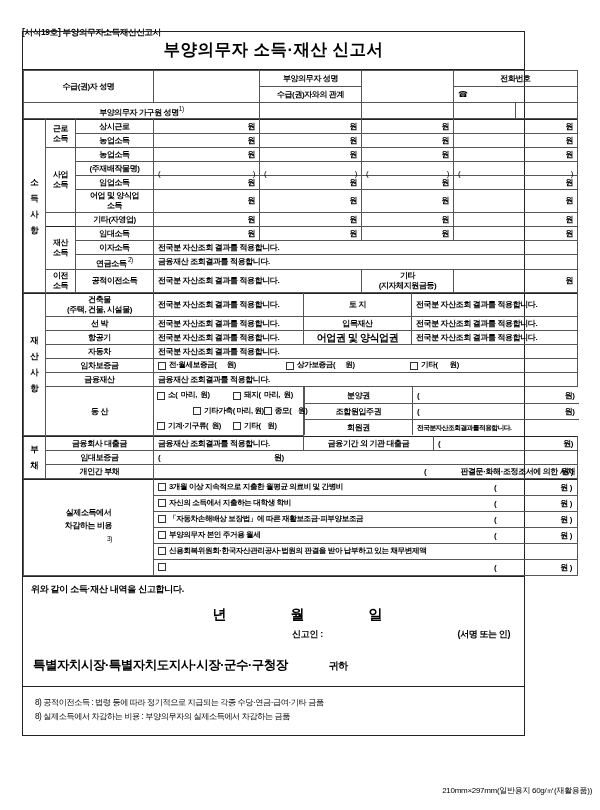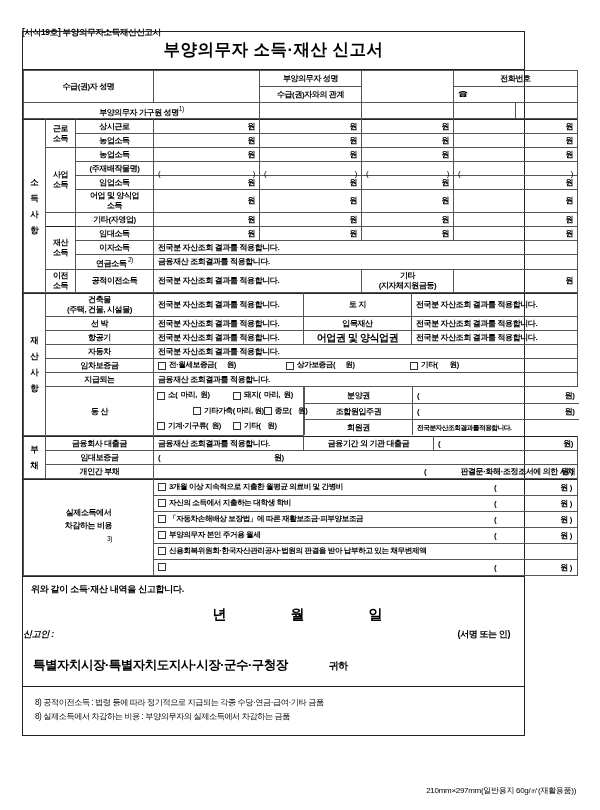--- a/index.html
+++ b/index.html
@@ -71,34 +71,34 @@
     letter-spacing:-0.3px;
   }
   .dateline{
     text-align:center;font-size:14px;font-weight:bold;
     padding:6px 0 2px 0;letter-spacing:12px;
   }
   .signline{
     display:flex;font-size:9px;font-weight:bold;
     padding:2px 0 8px 0;
   }
-  .sign-left{flex:0 0 300px;letter-spacing:-0.3px;font-style:italic;}
+  .sign-left{flex:0 0 300px;text-align:right;letter-spacing:-0.3px;}
   .sign-right{flex:1;text-align:right;padding-right:14px;letter-spacing:-0.4px;}
   .authority{
     font-size:12.5px;font-weight:bold;letter-spacing:-0.5px;
     padding:8px 0 12px 10px;
   }
   .authority .gwiha{font-size:10px;font-weight:bold;padding-left:38px;}
   .notes{
     border-top:1.3px solid #222;
     padding:9px 0 10px 12px;
     font-size:8.2px;line-height:1.75;letter-spacing:-0.45px;
   }
   .paperspec{
-    position:absolute;right:24px;bottom:14px;
+    position:absolute;right:8px;bottom:14px;
     font-size:8px;letter-spacing:-0.3px;
   }
   .subrow td{height:16px;}
   .tall td{height:21px;}
 </style>
 </head>
 <body>
 
 <div class="page">
 
@@ -289,21 +289,21 @@
         <td colspan="3" class="lft">
           <div style="display:flex;align-items:center;">
             <span class="chkline" style="width:128px"><span class="cb"></span>전·월세보증금(&nbsp;&nbsp;&nbsp;&nbsp;&nbsp;&nbsp;원)</span>
             <span class="chkline" style="width:124px"><span class="cb"></span>상가보증금(&nbsp;&nbsp;&nbsp;&nbsp;&nbsp;&nbsp;원)</span>
             <span class="chkline"><span class="cb"></span>기타(&nbsp;&nbsp;&nbsp;&nbsp;&nbsp;&nbsp;&nbsp;원)</span>
           </div>
         </td>
       </tr>
 
       <tr>
-        <td class="b">지급되는</td>
+        <td class="b">금융재산</td>
         <td colspan="3" class="lft b">금융재산 조회결과를 적용합니다.</td>
       </tr>
 
       <tr>
         <td rowspan="1" class="b" style="height:48px">동 산</td>
         <td colspan="1" class="lft" style="padding:0">
           <div style="display:flex;flex-direction:column;justify-content:space-around;height:46px;padding-left:3px;">
             <div style="display:flex;">
               <span class="chkline" style="width:76px"><span class="cb"></span>소(&nbsp;&nbsp;마리,&nbsp;&nbsp;원)</span>
               <span class="chkline"><span class="cb"></span>돼지(&nbsp;&nbsp;마리,&nbsp;&nbsp;원)</span>

